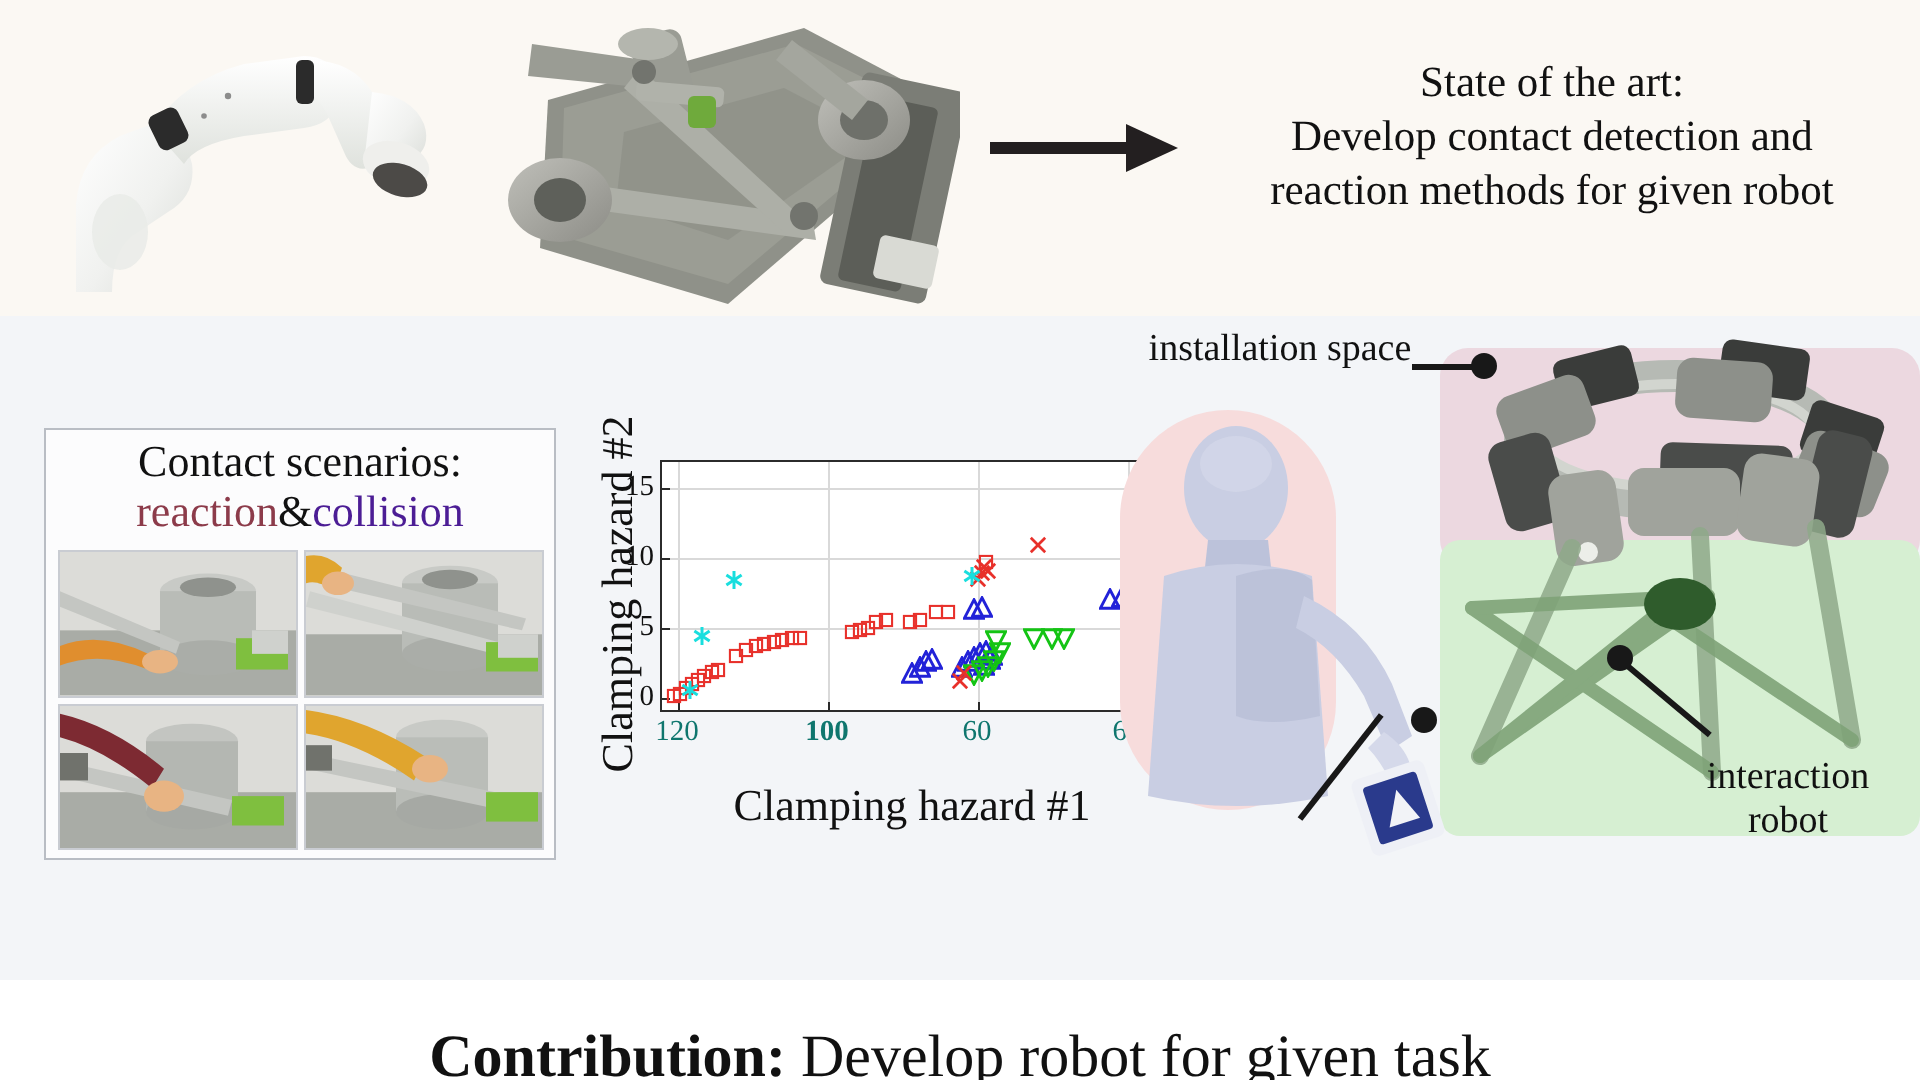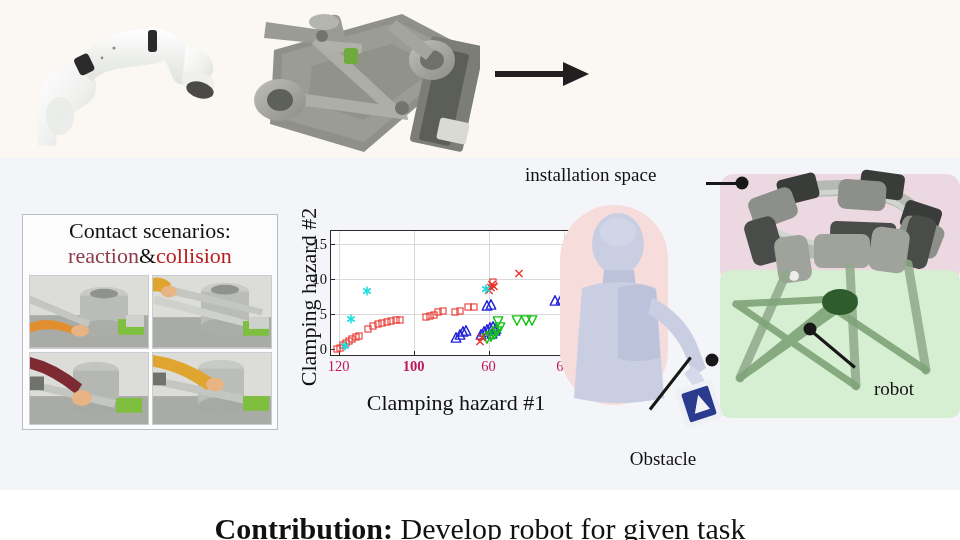--- a/index.html
+++ b/index.html
@@ -29,53 +29,53 @@
   .soa{position:absolute;left:592px;top:28px;width:368px;
        text-align:center;color:#111;font-size:21.5px;line-height:1.26;}
 
   
   .cs-card{position:absolute;left:22px;top:214px;width:256px;height:216px;
     background:#fcfcfd;border:1px solid #b9bdc4;box-sizing:border-box;padding:4px 5px;}
   .cs-title{text-align:center;font-size:22px;color:#111;line-height:1.08;}
   .cs-sub{text-align:center;font-size:22px;line-height:1.12;margin-top:1px;}
   .cs-clamp{color:#8c3b4a;}
   .cs-amp{color:#111;}
-  .cs-coll{color:#b91c1c;}
+  .cs-coll{color:#4c1d95;}
   .cs-grid{position:absolute;left:6px;top:60px;width:243px;height:150px;
     display:grid;grid-template-columns:1fr 1fr;grid-template-rows:1fr 1fr;gap:3px;}
   .photo{position:relative;overflow:hidden;border:1px solid #c9ccd2;box-sizing:border-box;background:#cfd0cc;}
 
   
   .chart{position:absolute;left:286px;top:222px;width:330px;height:210px;}
   .ylabel{position:absolute;left:-72px;top:62px;width:190px;text-align:center;
     transform:rotate(-90deg);transform-origin:center center;font-size:22px;color:#111;white-space:nowrap;}
   .xlabel{position:absolute;left:22px;top:168px;width:296px;text-align:center;font-size:22px;color:#111;}
   .plotbox{position:absolute;left:44px;top:8px;width:272px;height:126px;
     border:1px solid #2b2b2b;background:#ffffff;box-sizing:border-box;}
   .ytick{position:absolute;right:100%;margin-right:4px;font-size:14.5px;color:#111;
     transform:translateY(-50%);white-space:nowrap;}
-  .xtick{position:absolute;top:100%;margin-top:3px;font-size:14.5px;color:#be185d;
+  .xtick{position:absolute;top:100%;margin-top:3px;font-size:14.5px;color:#0f766e;
     transform:translateX(-50%);white-space:nowrap;}
   .gridline-h{position:absolute;left:0;width:100%;height:1px;background:#d9d9d9;}
   .gridline-v{position:absolute;top:0;height:100%;width:1px;background:#d9d9d9;}
   .tickmark-y{position:absolute;left:0;width:4px;height:1px;background:#2b2b2b;}
   .tickmark-x{position:absolute;bottom:0;height:4px;width:1px;background:#2b2b2b;}
   .mk{position:absolute;transform:translate(-50%,-50%);}
 
   
   .right-scene{position:absolute;left:560px;top:160px;width:400px;height:310px;}
   .inst-band{position:absolute;left:160px;top:14px;width:240px;height:110px;
     background:#ecd8e0;border-radius:14px;}
   .inter-band{position:absolute;left:160px;top:110px;width:240px;height:148px;
     background:#d6efd2;border-radius:10px;}
   .obst-band{position:absolute;left:0px;top:45px;width:108px;height:200px;
     background:#f7dcdc;border-radius:54px;}
 
   .lbl{position:absolute;color:#111;font-size:19px;line-height:1.14;}
-  .lbl-inst{left:-35px;top:4px;width:230px;text-align:left;}
+  .lbl-inst{left:-35px;top:4px;width:230px;text-align:center;}
   .lbl-inter{left:270px;top:218px;width:128px;text-align:center;}
   .lbl-obst{left:18px;top:288px;width:170px;text-align:center;}
 
   .leader{position:absolute;background:#181818;height:3px;transform-origin:left center;}
   .dot{position:absolute;width:13px;height:13px;border-radius:50%;background:#181818;
     transform:translate(-50%,-50%);}
 
   
   .contrib{position:absolute;left:0;top:512px;width:960px;text-align:center;
     font-size:30px;color:#111;white-space:nowrap;}
@@ -146,20 +146,25 @@
       <circle cx="150" cy="104" r="7" fill="#72746e"></circle>
       <circle cx="70" cy="32" r="6" fill="#72746e"></circle>
     </svg>
   </div>
 
   <div class="arrow-wrap">
     <div class="arrow-line"></div>
     <div class="arrow-head"></div>
   </div>
 
+  <div class="soa">
+    <div>State of the art:</div>
+    <div>Develop contact detection and</div>
+    <div>reaction methods for given robot</div>
+  </div>
 
   <div class="cs-card">
     <div class="cs-title">Contact scenarios:</div>
     <div class="cs-sub">
       <span class="cs-clamp">reaction</span><span class="cs-amp">&amp;</span><span class="cs-coll">collision</span>
     </div>
     <div class="cs-grid">
 
       <div class="photo">
         <svg viewBox="0 0 118 73" width="100%" height="100%" preserveAspectRatio="none">
@@ -531,22 +536,22 @@
     <div class="dot" style="left:182px;top:23px;"></div>
 
     <div class="leader" style="left:252px;top:170px;width:56px;transform:rotate(40deg);"></div>
     <div class="dot" style="left:250px;top:169px;"></div>
 
     <div class="leader" style="left:90px;top:248px;width:66px;transform:rotate(-52deg);"></div>
     <div class="dot" style="left:152px;top:200px;"></div>
 
     <div class="lbl lbl-inst">installation space</div>
     <div class="lbl lbl-inter">
+      <div>interaction</div>
       <div>robot</div>
     </div>
-    <div class="lbl lbl-obst">Obstacle</div>
   </div>
 
   <div class="contrib">
     <b>Contribution:</b><span> Develop robot for given task</span>
   </div>
 
 </div>
 
 </body></html>

